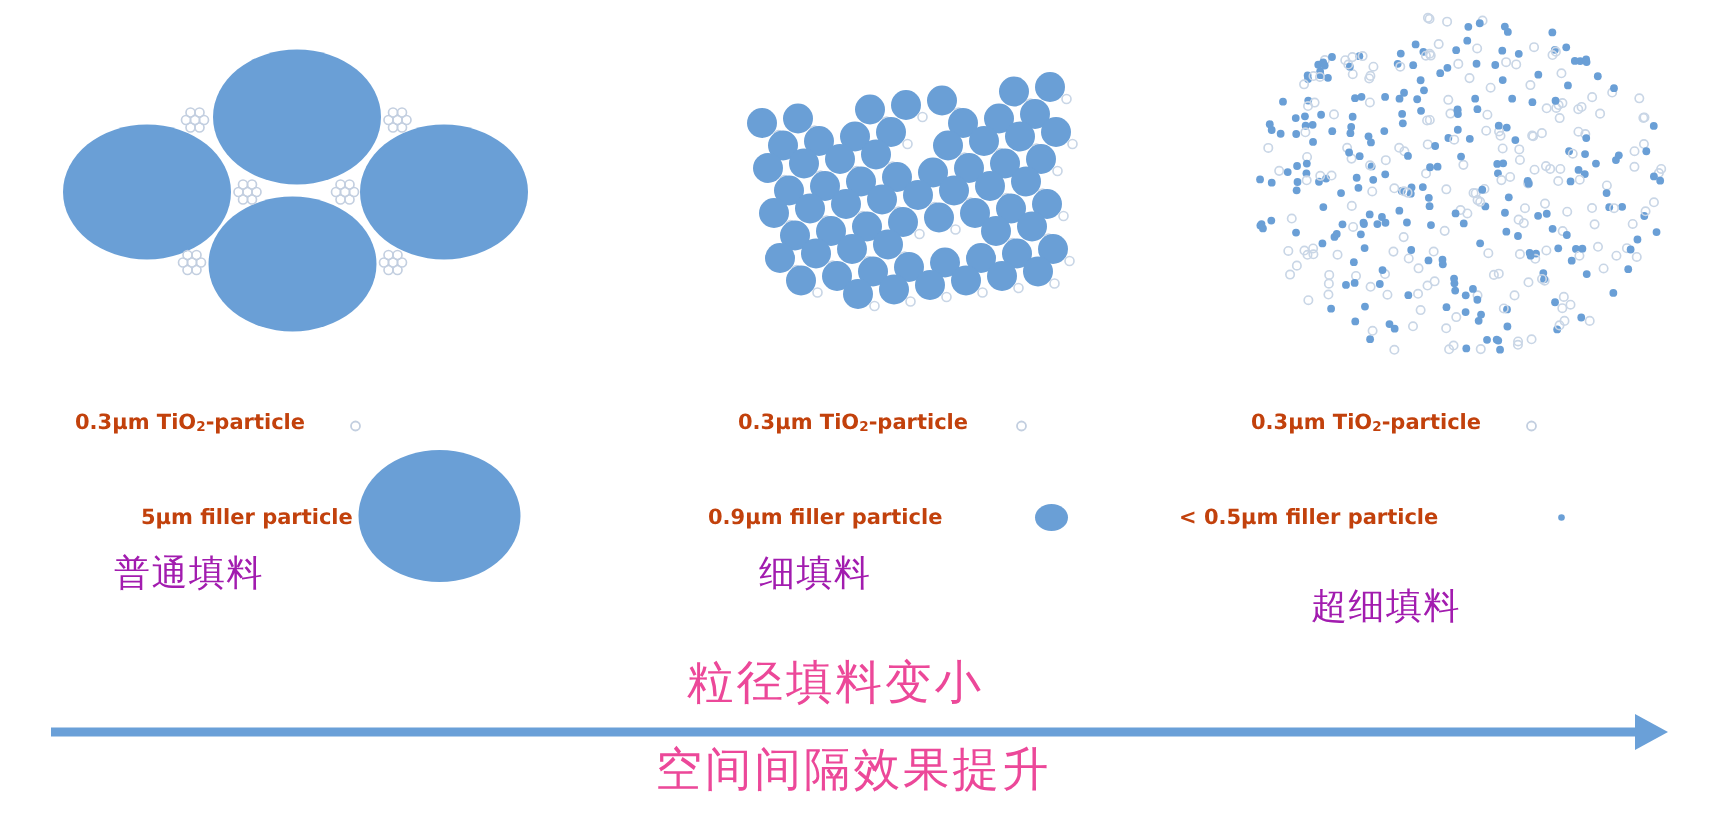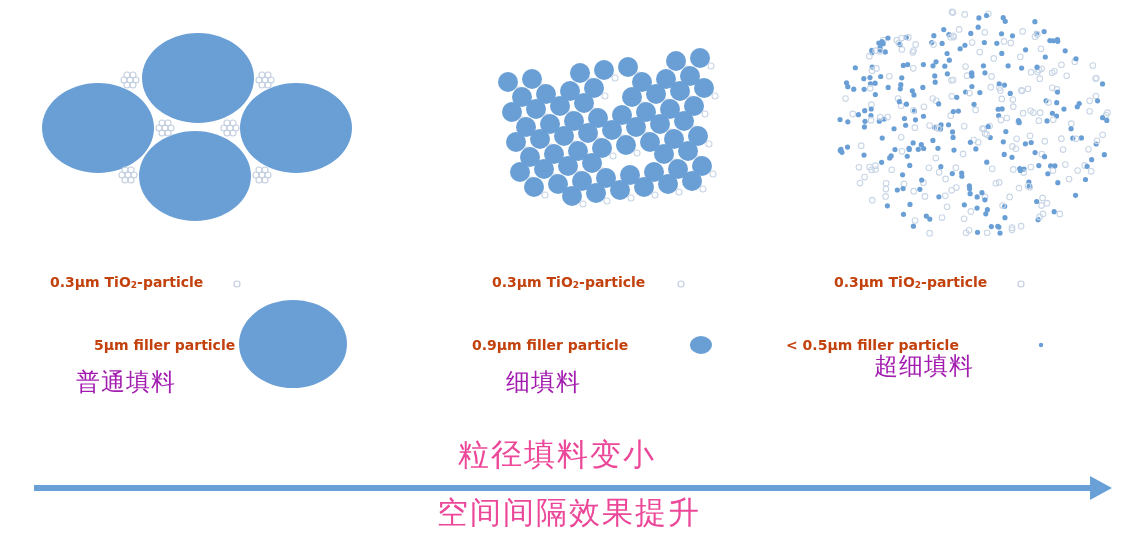--- a/index.html
+++ b/index.html
@@ -623,16 +623,16 @@
 <div class="lbl" style="left:50px;top:274px;"><span>0.3µm TiO</span><sub>2</sub><span>-particle</span></div>
 <div class="lbl" style="left:50px;top:337px;margin-left:44px;">5µm filler particle</div>
 <div class="cn" style="left:76px;top:366px;">普通填料</div>
 
 <div class="lbl" style="left:492px;top:274px;"><span>0.3µm TiO</span><sub>2</sub><span>-particle</span></div>
 <div class="lbl" style="left:472px;top:337px;">0.9µm filler particle</div>
 <div class="cn" style="left:506px;top:366px;">细填料</div>
 
 <div class="lbl" style="left:834px;top:274px;"><span>0.3µm TiO</span><sub>2</sub><span>-particle</span></div>
 <div class="lbl" style="left:786px;top:337px;">&lt; 0.5µm filler particle</div>
-<div class="cn" style="left:874px;top:350px;">超细填料</div>
+<div class="cn" style="left:874px;top:388px;">超细填料</div>
 
 <div class="big" style="left:458px;top:434px;">粒径填料变小</div>
 <div class="big" style="left:437px;top:492px;">空间间隔效果提升</div>
 
 </body></html>

